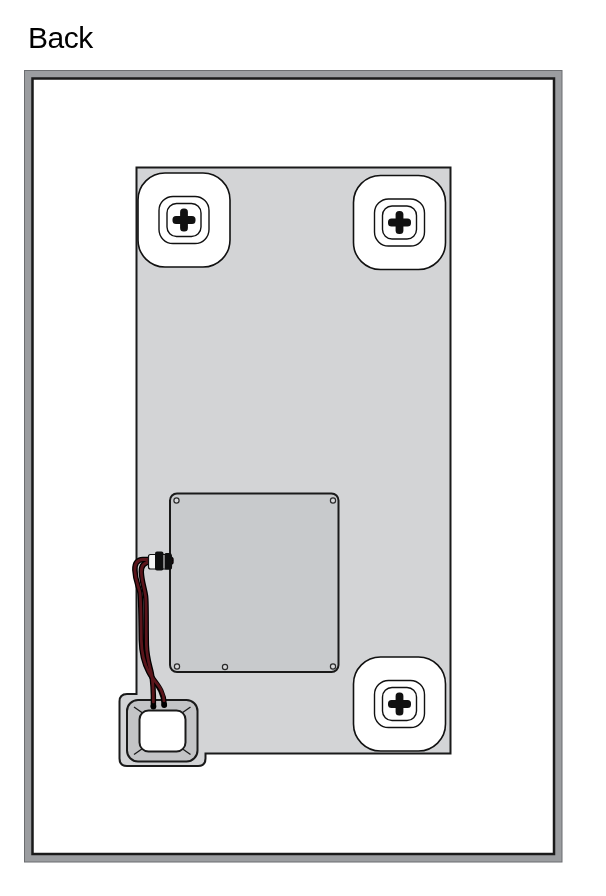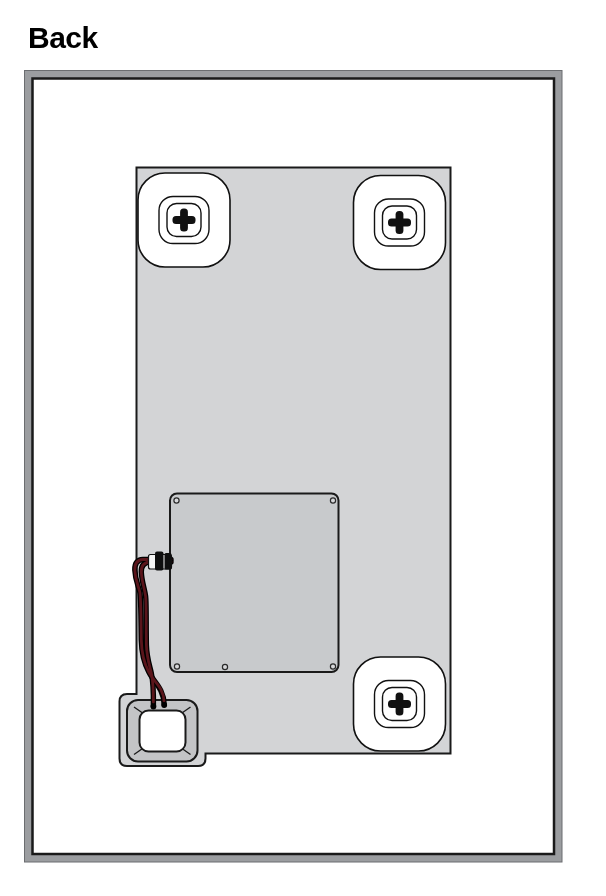--- a/index.html
+++ b/index.html
@@ -24,21 +24,21 @@
   }
   html,body{margin:0;padding:0;}
   body{
     width:606px;height:896px;position:relative;
     background:var(--background);
     font-family:"Liberation Sans", sans-serif;
     overflow:hidden;
   }
   .page-title{
     position:absolute;left:28px;top:21px;margin:0;
-    font-size:30px;font-weight:700;letter-spacing:-0.5px;
+    font-size:30px;font-weight:400;letter-spacing:-0.5px;
     color:var(--title-color);
   }
   svg.diagram{position:absolute;left:0;top:0;}
   .frame-outer{fill:var(--frame-band);stroke:var(--frame-hairline);stroke-width:1;}
   .frame-inner{fill:var(--background);stroke:var(--frame-line);stroke-width:2.5;}
   .panel{fill:var(--panel-fill);stroke:var(--panel-stroke);stroke-width:2;}
   .mount-outer{fill:var(--mount-fill);stroke:var(--mount-stroke);stroke-width:1.6;}
   .mount-ring{fill:none;stroke:var(--mount-stroke);stroke-width:1.4;}
   .mount-cross{fill:var(--mount-stroke);stroke:none;}
   .jbox{fill:var(--jbox-fill);stroke:var(--panel-stroke);stroke-width:2;}

